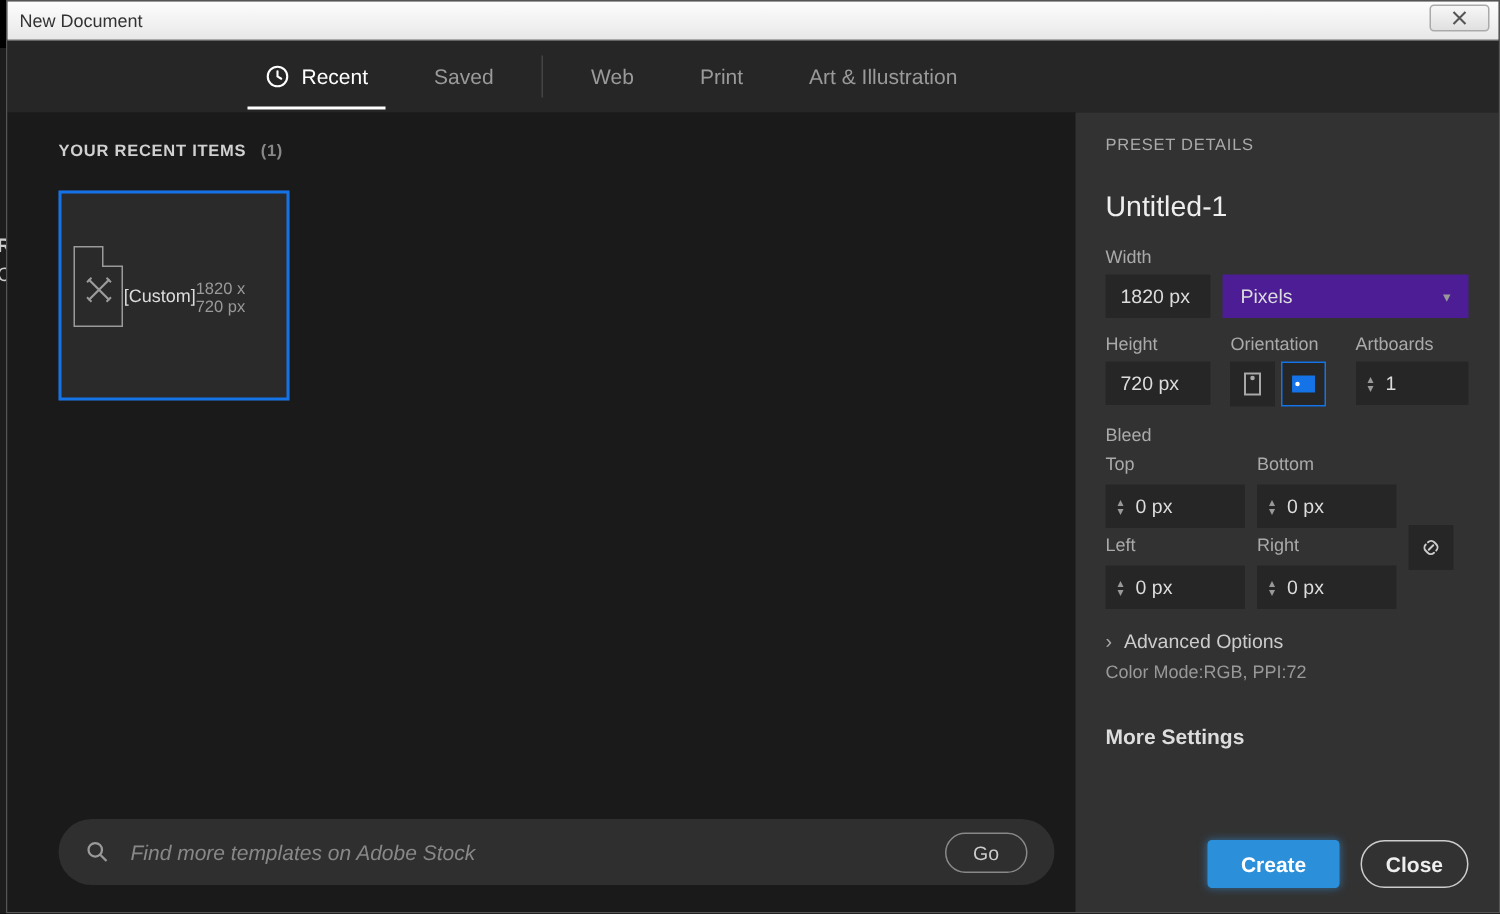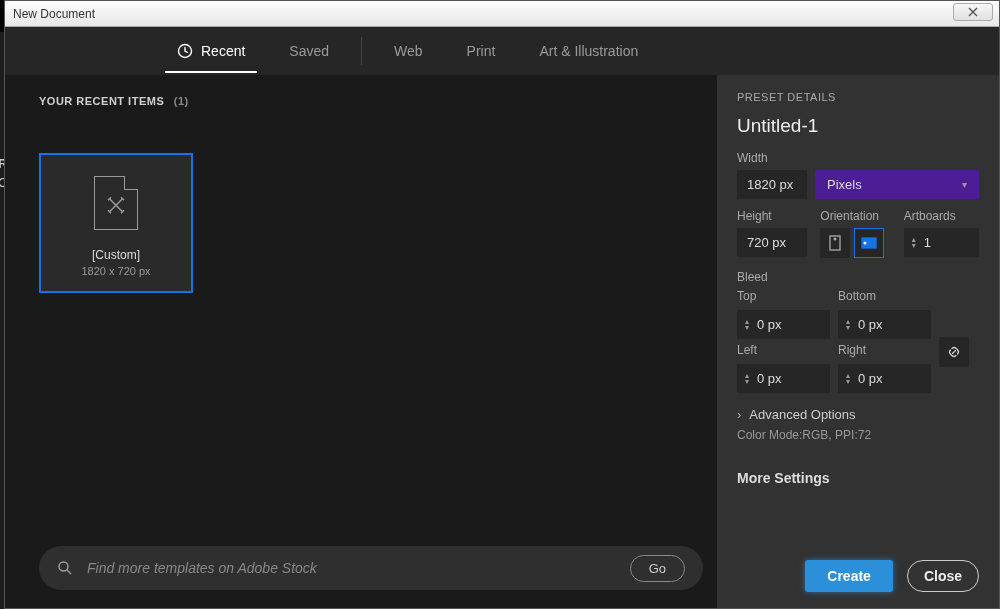--- a/index.html
+++ b/index.html
@@ -13,35 +13,35 @@
   .tab-item { display: flex; align-items: center; gap: 8px; color: #9a9a9a; font-size: 14px; padding: 0 22px; height: 44px; cursor: pointer; position: relative; }
   .tab-item.active { color: #fff; }
   .tab-item.active::after { content: ""; position: absolute; bottom: 0; left: 10px; right: 10px; height: 2px; background: #fff; }
   .tab-icon { display: flex; }
   .tab-sep { width: 1px; height: 28px; background: #444; margin: 0 10px; }
   .body-area { display: flex; height: calc(100% - 26px - 48px); }
   .left-panel { flex: 1; background: #1a1a1a; padding: 20px 34px; display: flex; flex-direction: column; position: relative; }
   .recent-header { font-size: 11px; color: #d0d0d0; letter-spacing: 0.5px; font-weight: 700; }
   .recent-header .count { color: #888; margin-left: 6px; }
   .preset-grid { margin-top: 20px; }
-  .preset-card { width: 154px; height: 140px; border: 2px solid #1473e6; background: #2a2a2a; display: flex; flex-direction: column; align-items: center; justify-content: center; padding: 12px 8px; cursor: pointer; margin-top: 26px; }
+  .preset-card { width: 154px; height: 140px; border: 2px solid #1473e6; background: #2a2a2a; display: flex; flex-direction: row; align-items: center; justify-content: center; padding: 12px 8px; cursor: pointer; }
   .preset-card .thumb { width: 44px; height: 54px; position: relative; margin-bottom: 18px; margin-top: 6px; }
   .preset-card .thumb .page { position: absolute; inset: 0; border: 1.5px solid #9a9a9a; background: transparent; }
   .preset-card .thumb .fold { position: absolute; top: 0; right: 0; width: 14px; height: 14px; border-left: 1.5px solid #9a9a9a; border-bottom: 1.5px solid #9a9a9a; background: #2a2a2a; }
   .preset-card .thumb .fold-cut { position: absolute; top: -2px; right: -2px; width: 16px; height: 16px; background: #2a2a2a; }
   .preset-card .thumb .cross { position: absolute; top: 50%; left: 50%; transform: translate(-50%, -40%); width: 22px; height: 22px; }
   .preset-name { color: #ddd; font-size: 12px; }
   .preset-dim { color: #999; font-size: 11px; margin-top: 3px; }
   .search-bar { position: absolute; bottom: 18px; left: 34px; right: 14px; height: 44px; background: #2f2f2f; border-radius: 22px; display: flex; align-items: center; padding: 0 18px; gap: 14px; }
   .search-icon { color: #9a9a9a; display: flex; }
   .search-input { flex: 1; background: transparent; border: none; color: #f9a8d4; font-size: 14px; font-style: italic; outline: none; }
   .search-input::placeholder { color: #888; font-style: italic; }
   .go-btn { border: 1.5px solid #888; background: transparent; color: #ccc; font-size: 13px; padding: 5px 18px; border-radius: 16px; cursor: pointer; }
   .right-panel { width: 282px; background: #323232; padding: 16px 20px 14px 20px; display: flex; flex-direction: column; color: #ccc; font-size: 12px; position: relative; }
-  .section-label { font-size: 11px; color: #aaa; letter-spacing: 0.5px; margin-bottom: 12px; }
+  .section-label { font-size: 11px; color: #aaa; letter-spacing: 0.5px; margin-bottom: 25px; }
   .doc-name { font-size: 19px; color: #eee; font-weight: 300; margin-bottom: 14px; }
   .field-label { font-size: 12px; color: #aaa; margin-bottom: 5px; }
   .row { display: flex; gap: 8px; margin-bottom: 10px; }
   .input-box { background: #262626; border: none; color: #ddd; font-size: 13px; padding: 7px 10px; outline: none; }
   .input-box.w70 { width: 70px; }
   .dropdown { flex: 1; background: #4c1d95; display: flex; align-items: center; justify-content: space-between; padding: 7px 12px; cursor: pointer; color: #ddd; font-size: 13px; }
   .width-row .input-box { width: 70px; }
   .stepper { background: #262626; display: flex; align-items: center; padding: 0 6px 0 8px; gap: 6px; }
   .stepper-arrows { display: flex; flex-direction: column; line-height: 6px; color: #999; cursor: pointer; }
   .stepper-arrows span { font-size: 8px; }

